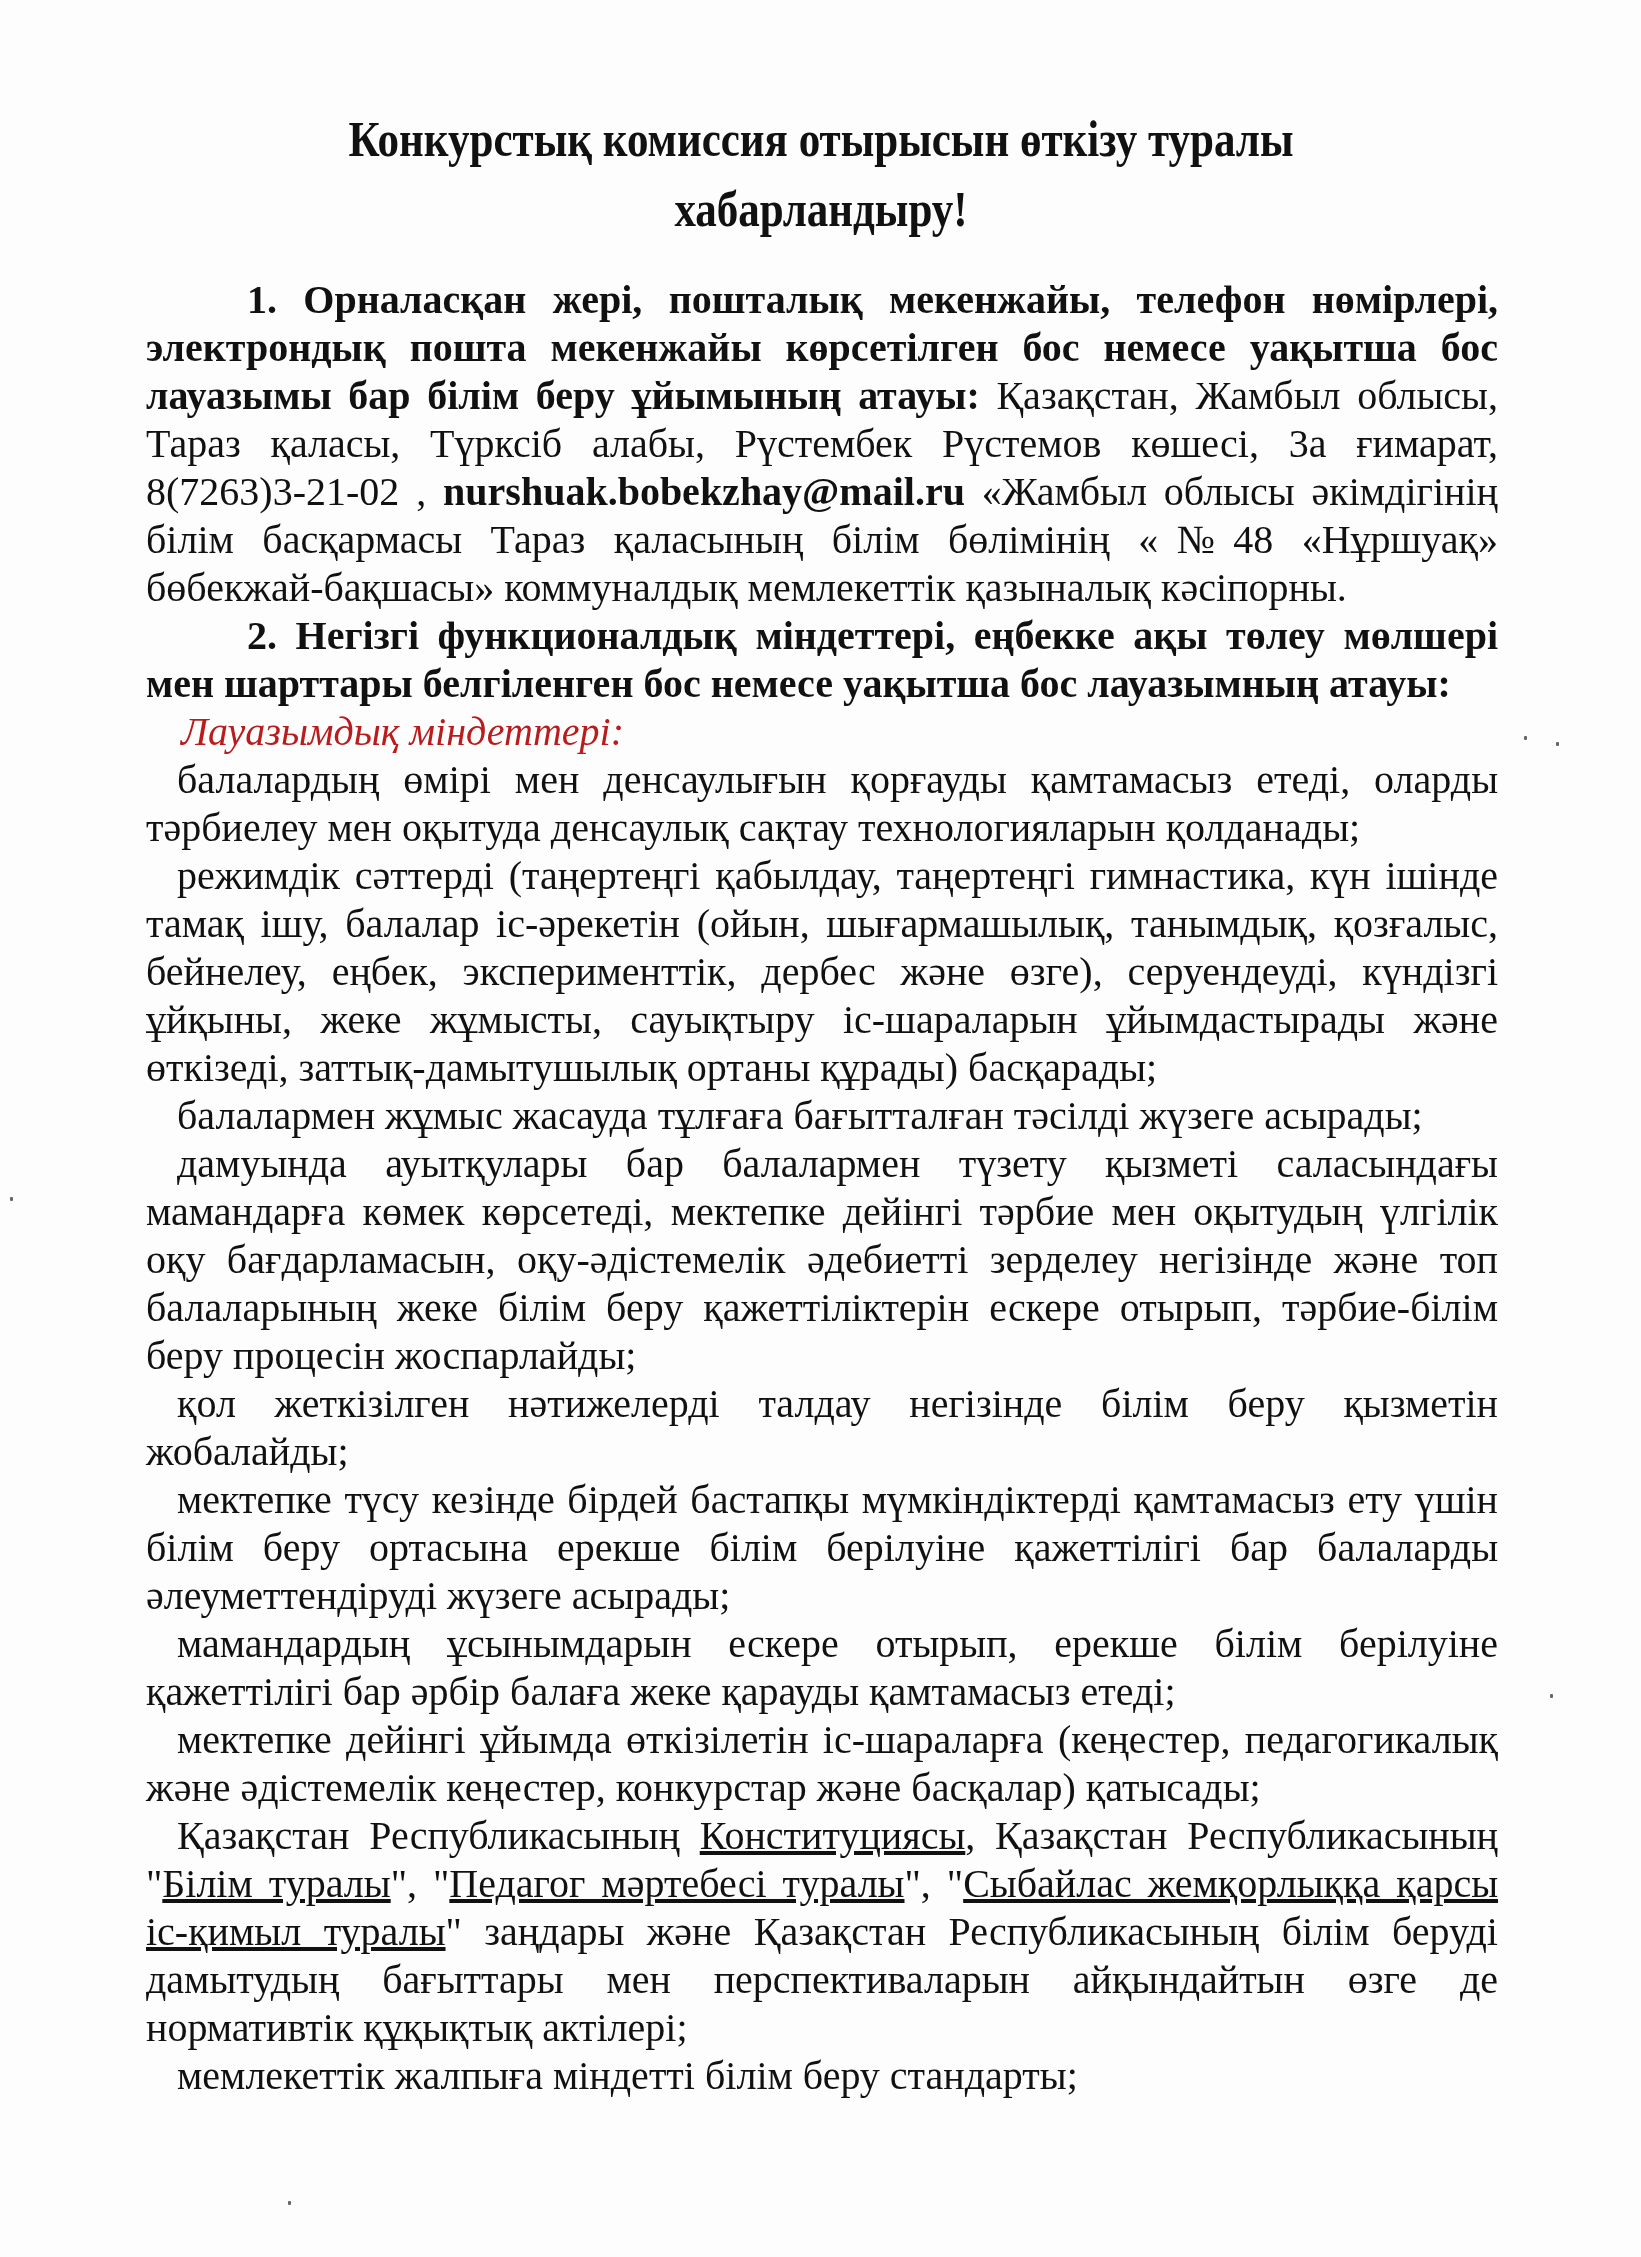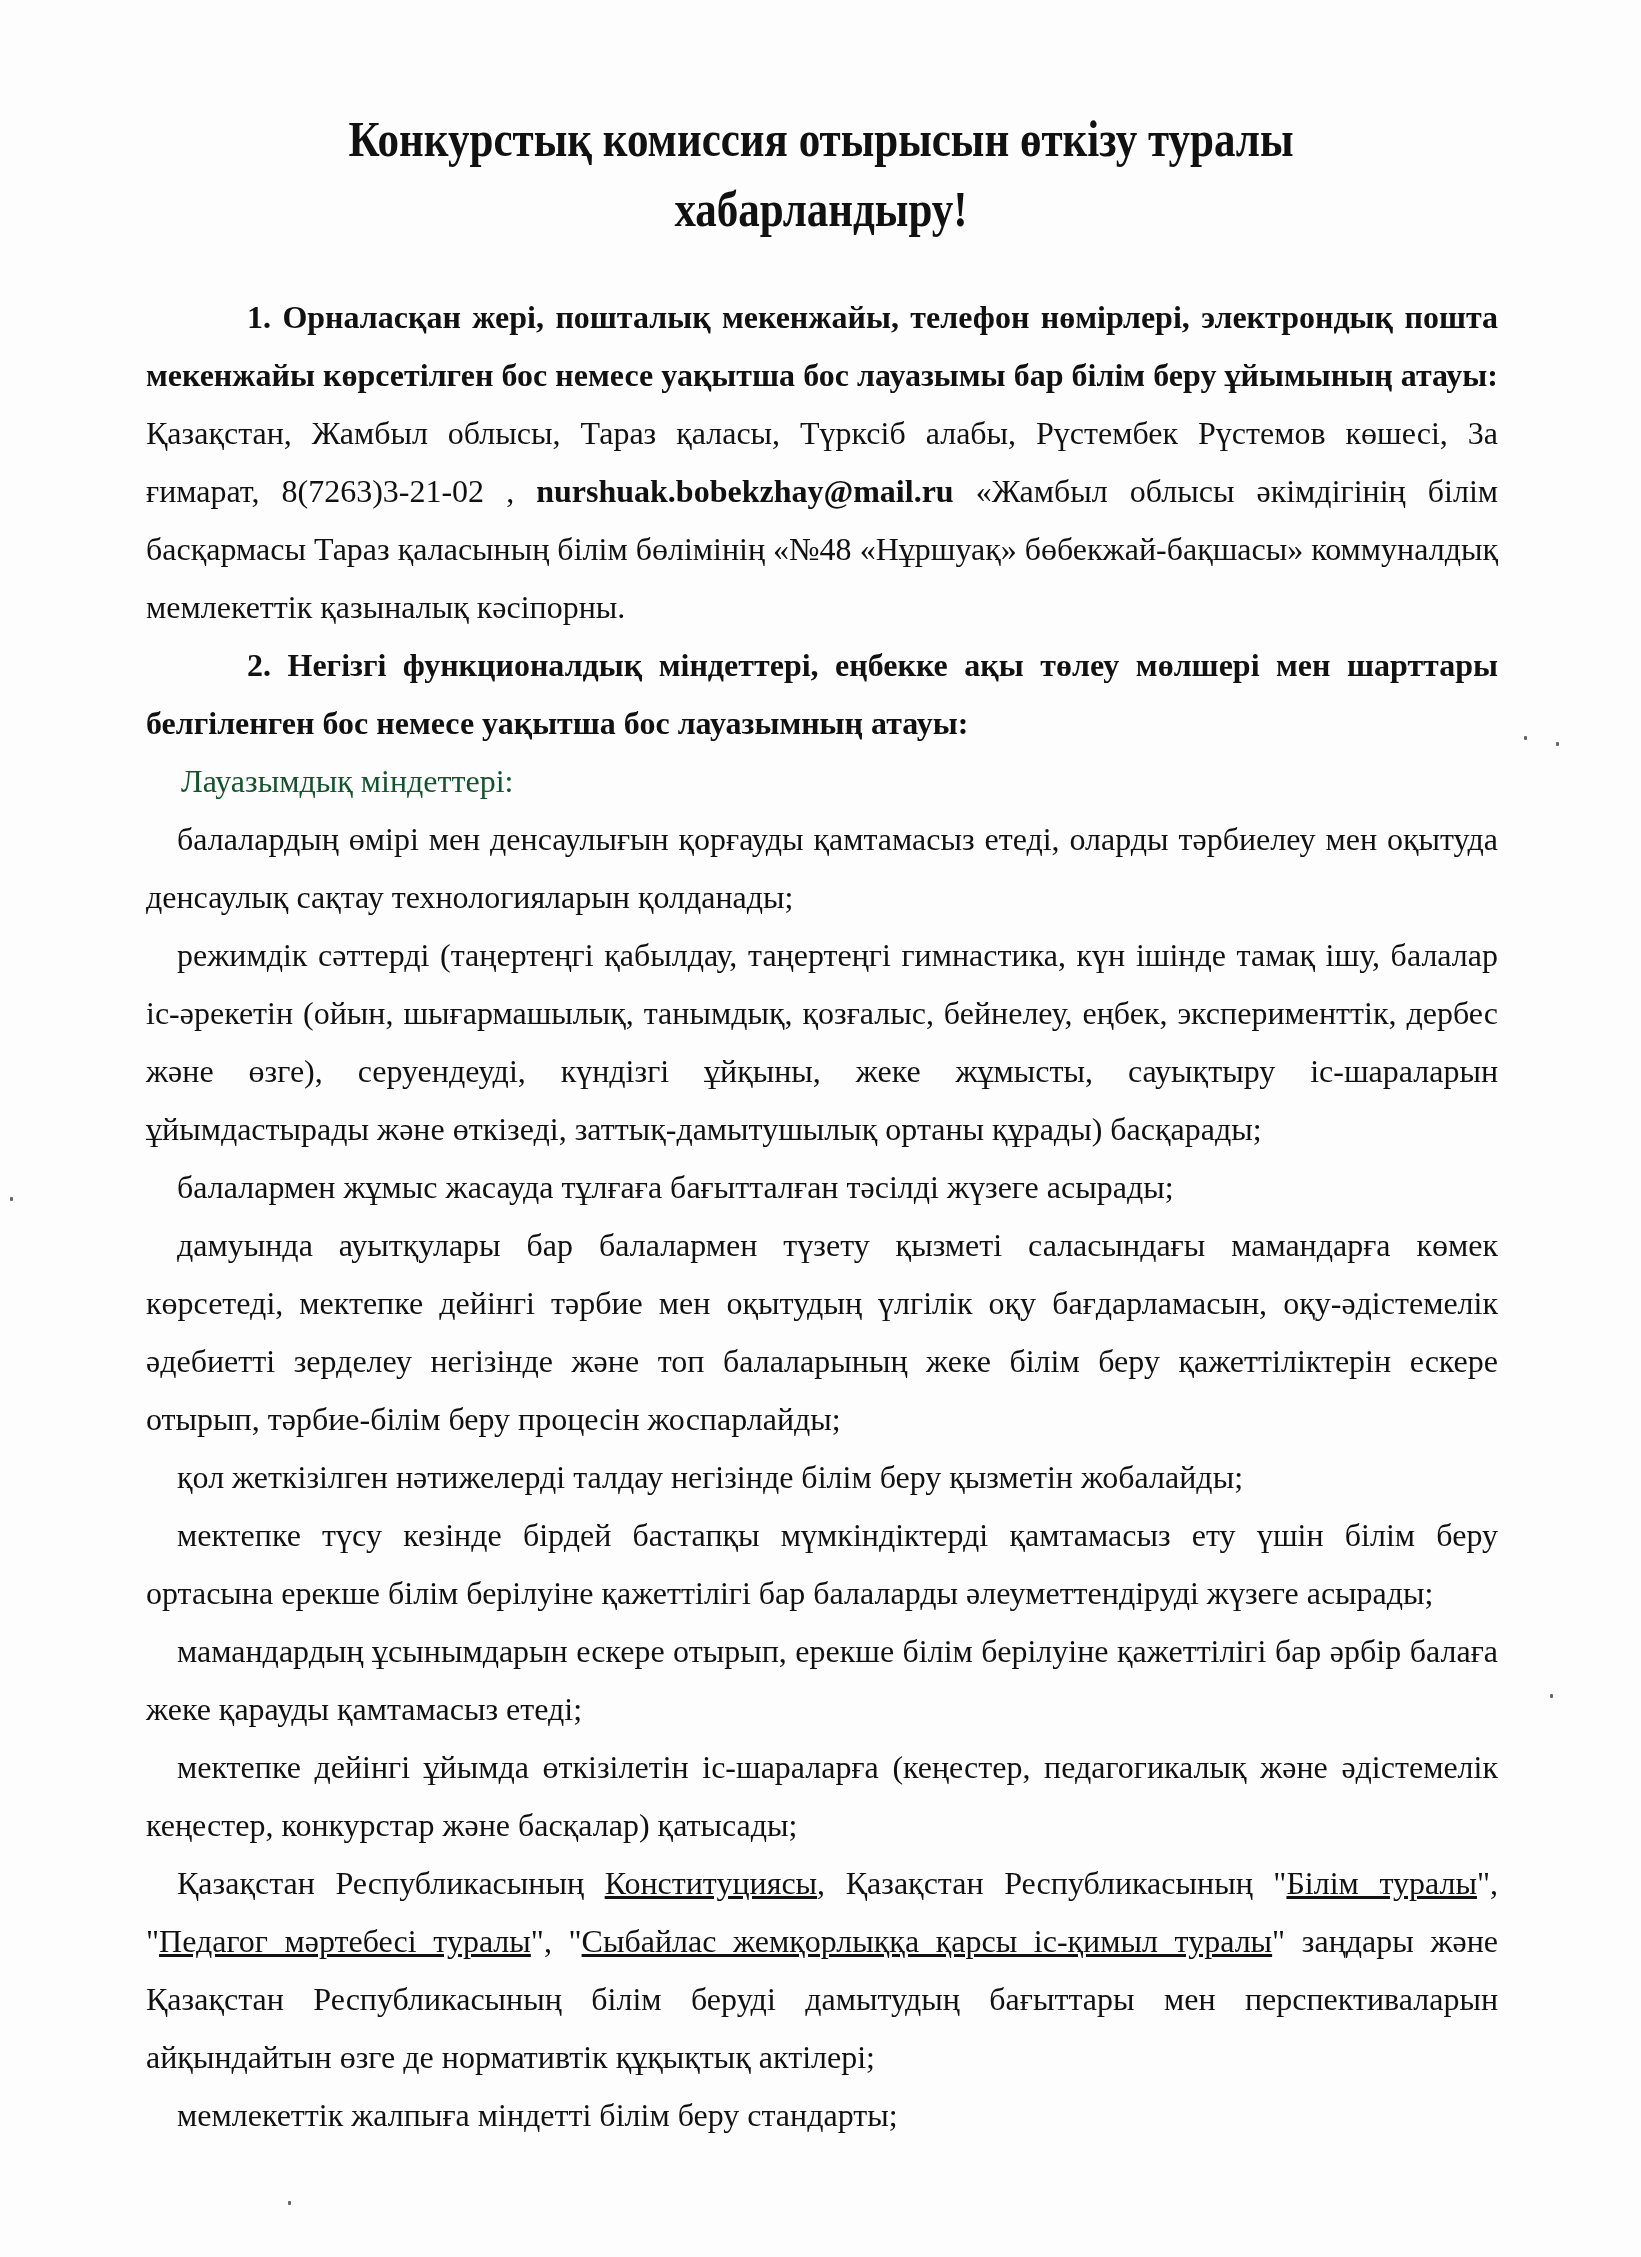--- a/index.html
+++ b/index.html
@@ -9,28 +9,28 @@
       color: #111111;
     }
     .page { position: absolute; left: 0; top: 0; width: 1641px; height: 2257px; background: #fdfdfd; }
     .title {
       position: absolute; left: 145px; width: 1352px; top: 104px;
       text-align: center; font-weight: bold; font-size: 50px; line-height: 70px;
       transform: scaleX(0.86); transform-origin: center top;
       letter-spacing: 0px;
     }
     .body {
-      position: absolute; left: 146px; top: 288px; width: 1352px;
-      font-size: 32px; line-height: 58px; text-align: justify;
+      position: absolute; left: 146px; top: 276px; width: 1352px;
+      font-size: 40px; line-height: 48px; text-align: justify;
     }
     .p { margin: 0; text-indent: 0; }
     .indent-lg { text-indent: 101px; }
     .lead { text-indent: 31px; }
     .b { font-weight: bold; }
-    .it { text-indent: 35px; color: #14532d; }
+    .it { font-style: italic; text-indent: 35px; color: #b91c1c; }
     .u { text-decoration: underline; }
     .speck { position: absolute; width: 2.9px; height: 3.9px; background: #666; border-radius: 1px; }
   </style>
 </head>
 <body>
 
 <div class="page">
 
   <div class="title">
     <div>Конкурстық комиссия отырысын өткізу туралы</div>

